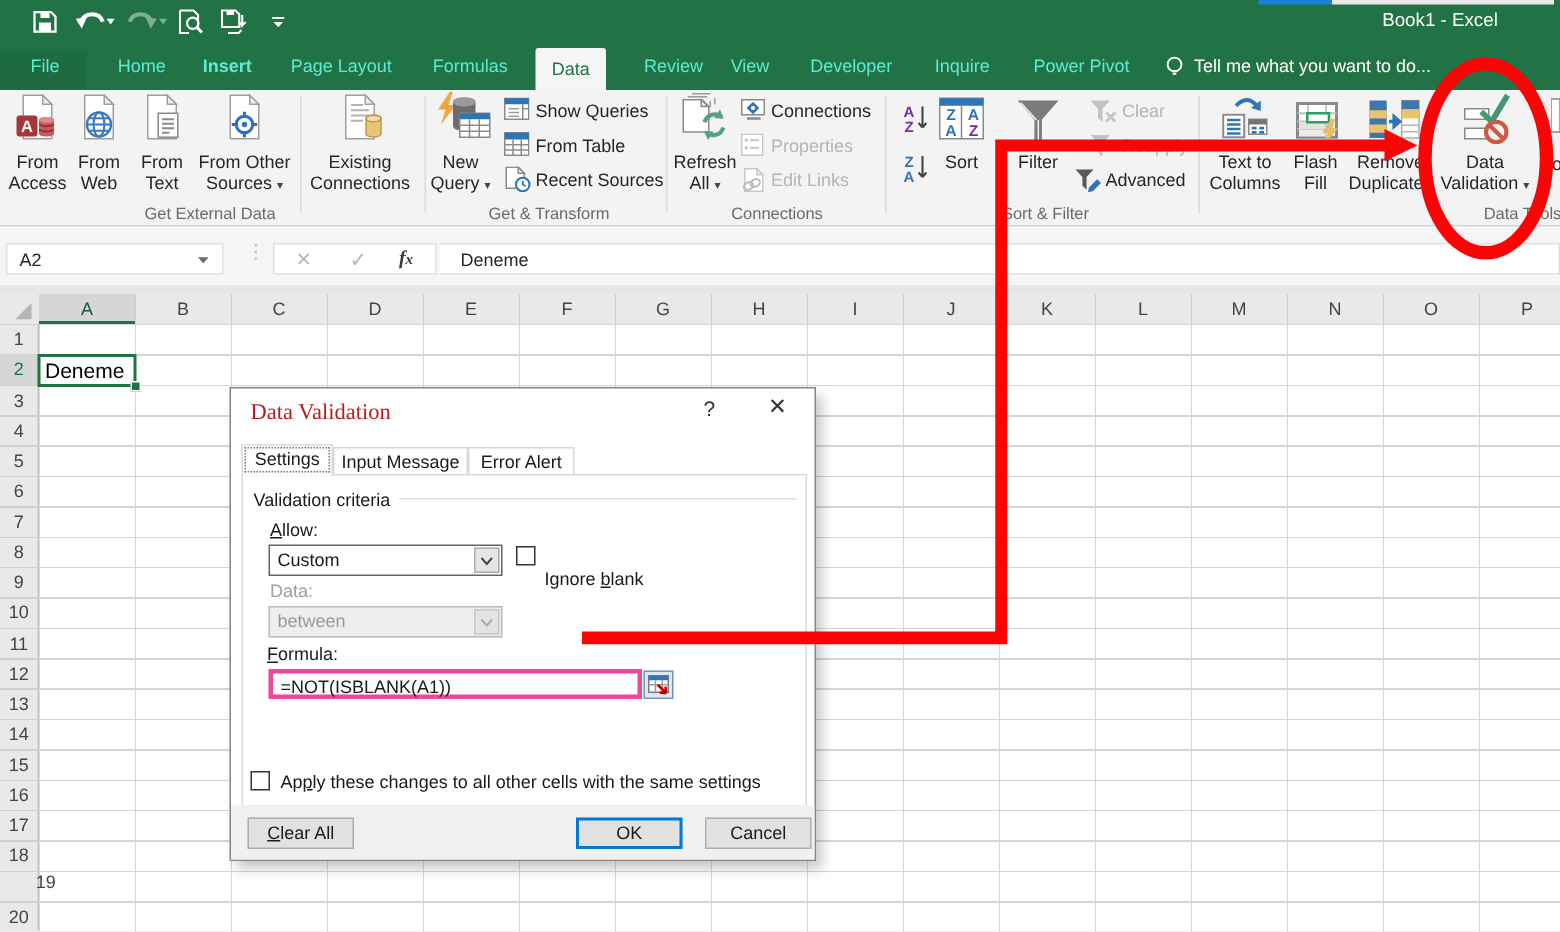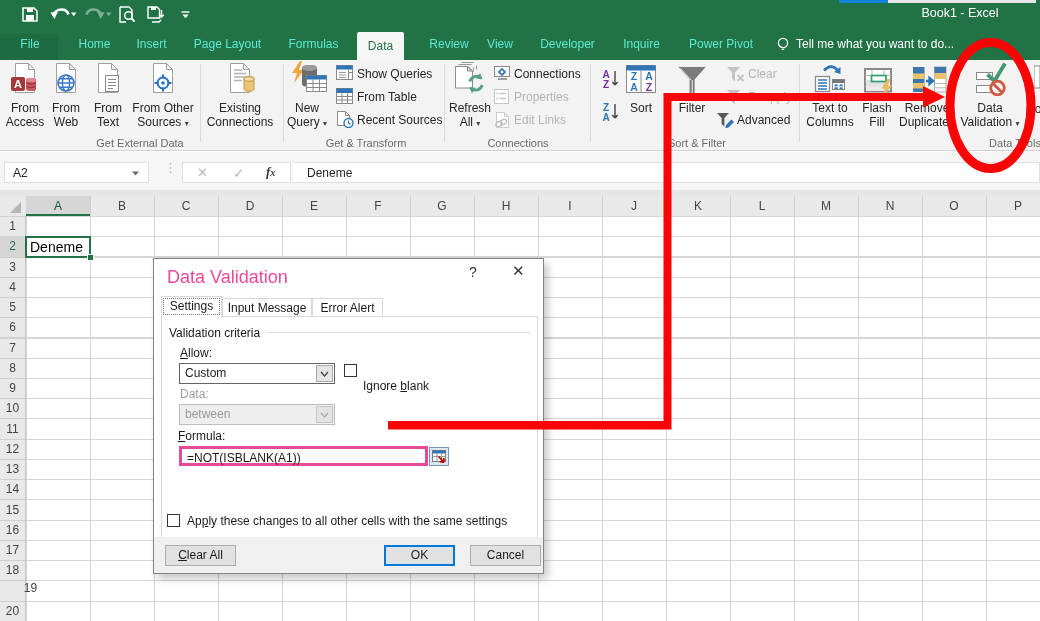--- a/index.html
+++ b/index.html
@@ -39,21 +39,21 @@
                    repeating-linear-gradient(to bottom,#d6d6d6 0 1px,transparent 1px 20.25px); }
 .colL { position:absolute; top:0; width:64px; height:20px; text-align:center; line-height:21px; font-size:12px; color:#444; }
 .rowN { position:absolute; left:0; width:25px; height:20.25px; text-align:center; line-height:21px; font-size:12px; color:#444; }
 #hdrA { position:absolute; left:26px; top:6px; width:64px; height:20px; background:#d6d6d6; border-bottom:2px solid #217346; text-align:center; line-height:20px; font-size:12px; color:#14593a; }
 #hdr2 { position:absolute; left:0; top:46.25px; width:26px; height:20.25px; background:#d6d6d6; text-align:center; line-height:21px; font-size:12px; color:#217346; border-right:1px solid #217346; }
 #selA2 { position:absolute; left:25px; top:46px; width:66px; height:22px; border:2px solid #217346; background:#fff; font-size:14px; color:#000; line-height:19px; padding-left:3px; }
 #fillh { position:absolute; left:87px; top:64px; width:7px; height:7px; background:#217346; border:1px solid #fff; }
 #cornerbtn { position:absolute; left:0; top:6px; width:26px; height:20px; background:#e9e9e9; }
 
 #dlg { position:absolute; left:153px; top:258px; width:391px; height:316px; background:#fff; border:1px solid #848484; box-shadow:4px 5px 8px rgba(0,0,0,0.22); }
-#dlg-title { position:absolute; left:13px; top:8px; font-size:18px; color:#ec4899; }
+#dlg-title { position:absolute; left:13px; top:8px; font-size:15px; color:#b91c1c;font-family:Liberation Serif, serif; }
 #dlg-help { position:absolute; left:315px; top:5px; font-size:14px; color:#333; }
 #dlg-close { position:absolute; left:358px; top:3px; font-size:15px; color:#333; }
 .dtab { position:absolute; top:39px; height:18px; border:1px solid #d9d9d9; border-bottom:none; background:#fff; font-size:12px; text-align:center; color:#1a1a1a; line-height:18px; }
 #dtab1 { left:7px; top:37px; width:61px; height:21px; z-index:3; outline:1px dotted #777; outline-offset:-3px; }
 #dtab2 { left:68px; width:90px; }
 #dtab3 { left:158px; width:71px; }
 #dpage { position:absolute; left:7px; top:57px; width:377px; height:222px; border:1px solid #d9d9d9; background:#fff; }
 #dfoot { position:absolute; left:0; top:278px; width:389px; height:36px; background:#f0f0f0; }
 .dbtn { position:absolute; top:286px; width:71px; height:21px; background:#e1e1e1; border:1px solid #adadad; font-size:12px; color:#1a1a1a; text-align:center; line-height:19px; }
 .dlabel { font-size:12px; color:#1a1a1a; position:absolute; }
@@ -102,21 +102,21 @@
       <path d="M1 4 l3.5 4 L8 4 z" fill="#fff" transform="scale(0.9) translate(0.5,0)"></path>
     </svg>
     <div id="doctitle">Book1 - Excel</div>
   </div>
   <div id="topstrip-blue"></div>
   <div id="topstrip-grey"></div>
   <div id="tabrow">
     <div style="position:absolute;left:0;top:6px;width:58px;height:26px;background:rgba(0,0,0,0.07);"></div>
       <div class="tab" style="left:14px;width:32px;">File</div>
     <div class="tab" style="left:76px;width:37px;">Home</div>
-    <div class="tab" style="left:135px;width:33px;">Insert</div>
+    <div class="tab" style="left:135px;width:33px;font-weight:bold;">Insert</div>
     <div class="tab" style="left:192px;width:71px;">Page Layout</div>
     <div class="tab" style="left:287px;width:53px;">Formulas</div>
     <div id="tab-data">Data</div>
     <div class="tab" style="left:428px;width:42px;">Review</div>
     <div class="tab" style="left:485px;width:30px;">View</div>
     <div class="tab" style="left:539px;width:57px;">Developer</div>
     <div class="tab" style="left:620px;width:43px;">Inquire</div>
     <div class="tab" style="left:687px;width:68px;">Power Pivot</div>
     <svg style="position:absolute;left:776px;top:9px;" width="14" height="15" viewBox="0 0 14 15">
         <circle cx="7" cy="6" r="4.6" fill="none" stroke="#fff" stroke-width="1.3"></circle>

